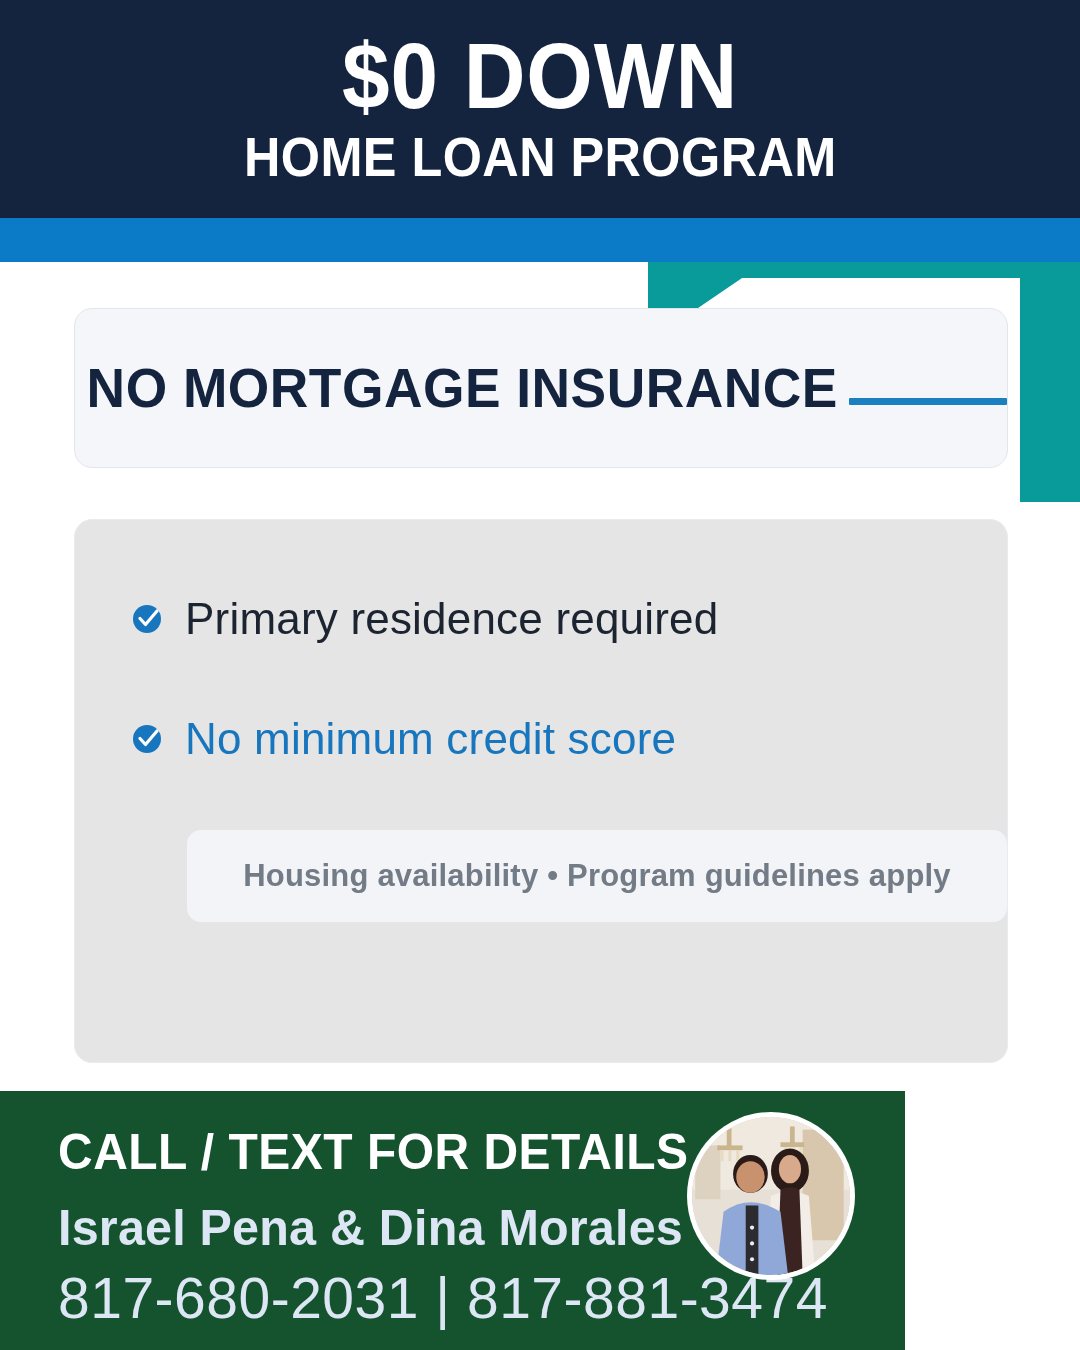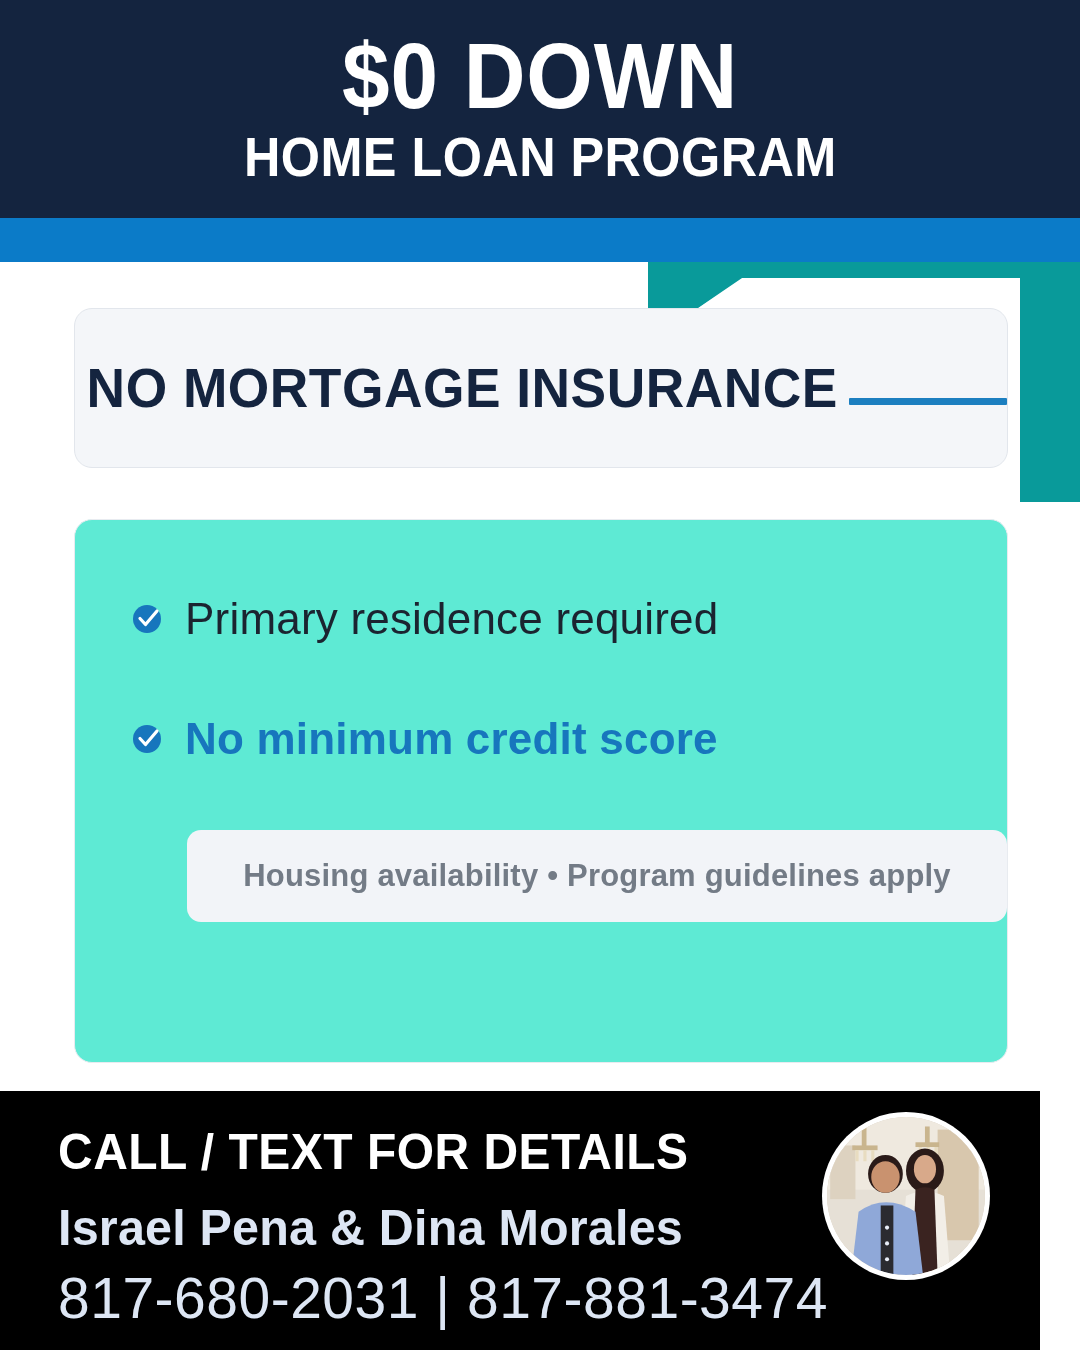--- a/index.html
+++ b/index.html
@@ -108,21 +108,21 @@
     border-radius: 1px;
   }
 
   
   .bullets-card {
     position: absolute;
     left: 74px;
     top: 519px;
     width: 934px;
     height: 544px;
-    background: #5eead4;
+    background: #e5e5e5;
     border: 1px solid #e8ebf0;
     border-radius: 18px;
     box-sizing: border-box;
     padding: 56px 56px 0 56px;
   }
 
   .bullet-row {
     display: flex;
     align-items: center;
     height: 58px;
@@ -138,21 +138,21 @@
   }
   .bullet-text {
     font-family: "Liberation Sans Narrow", "Liberation Sans", sans-serif;
     font-size: 44px;
     color: #1b2430;
     white-space: nowrap;
     letter-spacing: 0.2px;
   }
   .bullet-text.accent {
     color: #1776bd;
-    font-weight: bold;
+    font-weight: normal;
   }
 
   .note-box {
     margin-top: 6px;
     margin-left: 56px;
     margin-right: 56px;
     width: 820px;
     height: 92px;
     background: #f2f4f8;
     border-radius: 14px;
@@ -168,23 +168,23 @@
     color: #737b86;
     letter-spacing: 0.2px;
     white-space: nowrap;
   }
 
   
   .footer {
     position: absolute;
     left: 0;
     top: 1091px;
-    width: 1040px;
+    width: 905px;
     height: 259px;
-    background: #000000;
+    background: #14532d;
     box-sizing: border-box;
     padding: 32px 58px 0 58px;
   }
   .footer-cta {
     font-family: "Liberation Sans Narrow", "Liberation Sans", sans-serif;
     font-weight: bold;
     font-size: 50px;
     color: #ffffff;
     letter-spacing: 0.5px;
     transform: scaleX(0.96);

